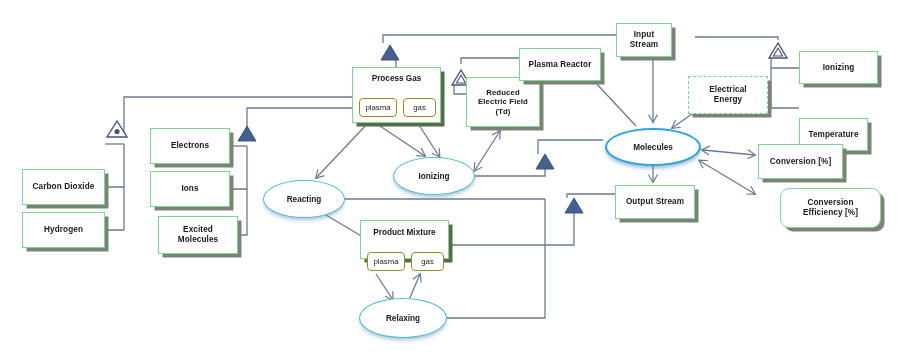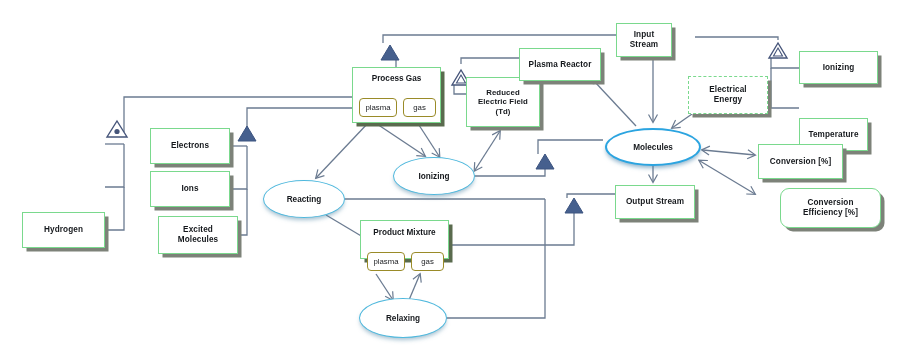--- a/index.html
+++ b/index.html
@@ -216,20 +216,23 @@
 
     <g>
       <path d="M545,154 L554,169 L536,169 Z" fill="#46608e" stroke="#3c5480" stroke-width="1"></path>
     </g>
 
     <g>
       <path d="M574,198 L583,213 L565,213 Z" fill="#46608e" stroke="#3c5480" stroke-width="1"></path>
     </g>
   </svg>
 
+  <div class="node-box" style="left:22px;top:169px;width:83px;height:36px;">
+    <span>Carbon Dioxide</span>
+  </div>
   <div class="node-box" style="left:22px;top:212px;width:83px;height:36px;">
     <span>Hydrogen</span>
   </div>
 
   <div class="node-box" style="left:150px;top:128px;width:80px;height:36px;">
     <span>Electrons</span>
   </div>
   <div class="node-box" style="left:150px;top:171px;width:80px;height:36px;">
     <span>Ions</span>
   </div>

